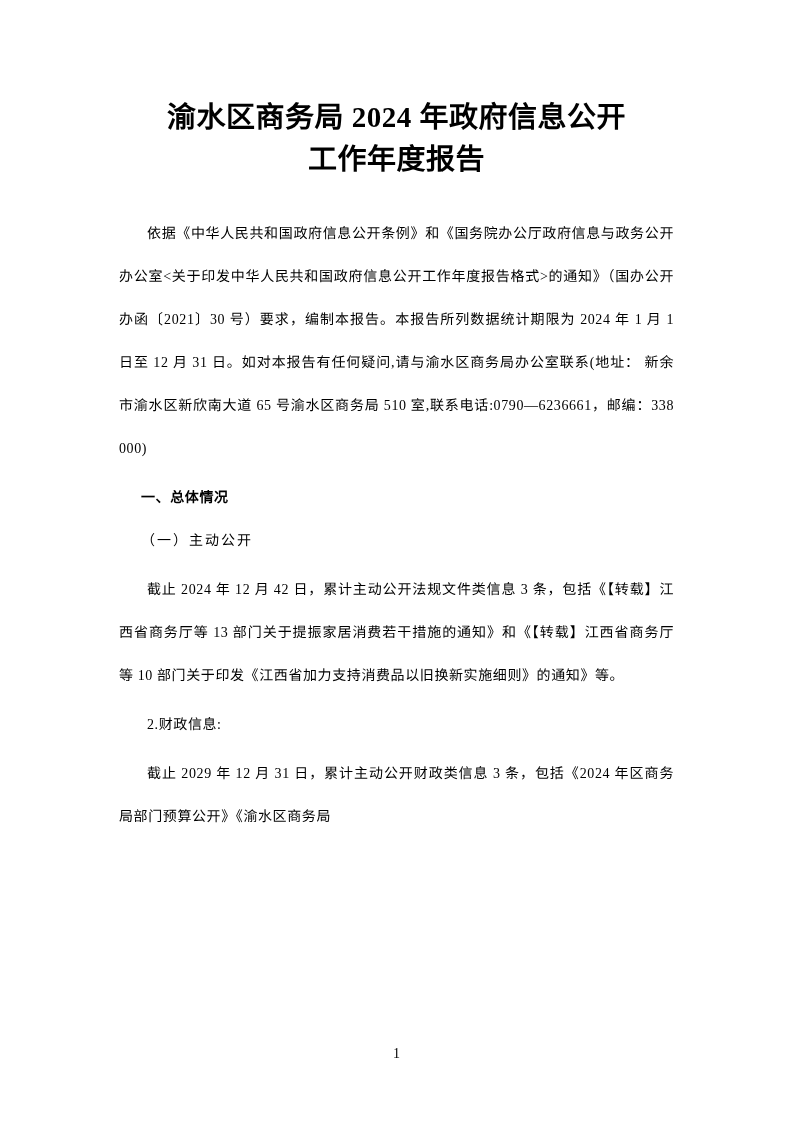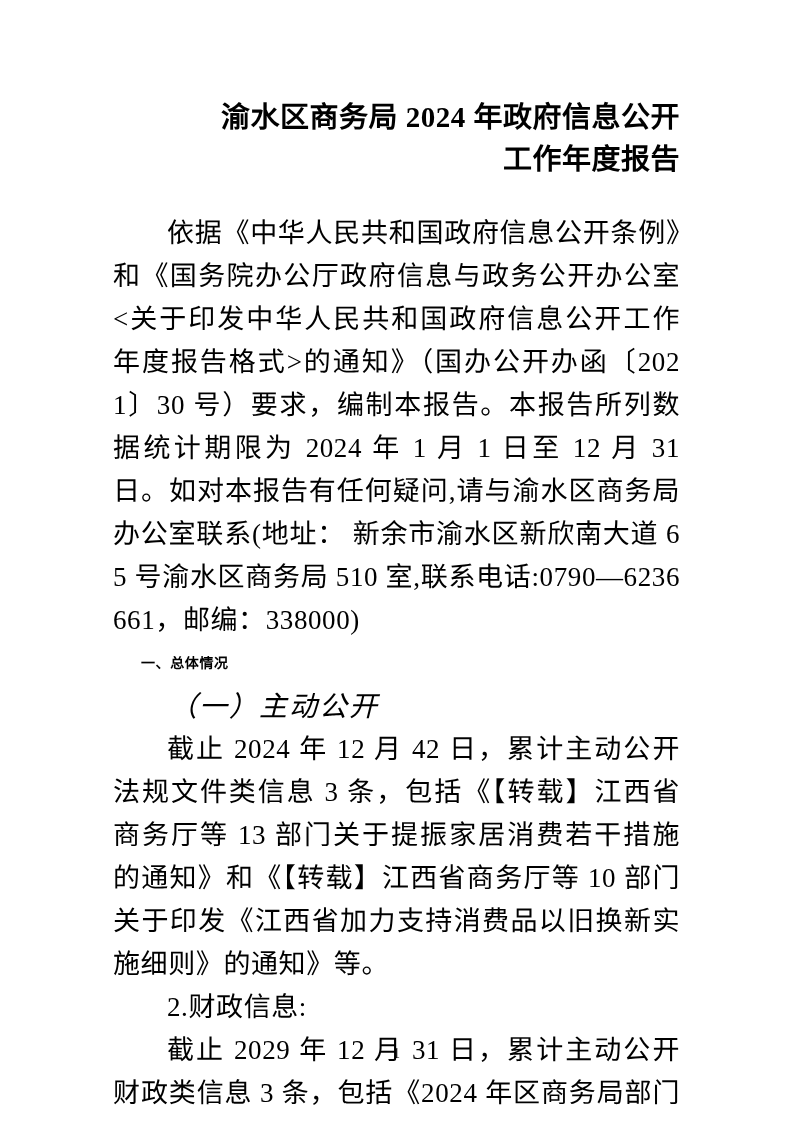--- a/index.html
+++ b/index.html
@@ -22,49 +22,47 @@
     font-family: "Liberation Serif", "DejaVu Serif", serif;
     font-weight: 700;
     font-size: 29px;
     line-height: 42px;
     text-align: center;
     margin: 0 0 32px 0;
     letter-spacing: 0.5px;
   }
   .doc-title .title-line {
     display: block;
-    text-align: right;
   }
   .para {
-    font-size: 27px;
+    font-size: 14px;
     line-height: 43px;
     letter-spacing: 0.6px;
     text-align: justify;
     text-indent: 2em;
-    margin: 0;
+    margin: 6px;
     word-break: break-all;
   }
   .heading-hei {
     font-family: "Liberation Sans", "DejaVu Sans", sans-serif;
     font-weight: 700;
     font-size: 14px;
     line-height: 43px;
     letter-spacing: 0.6px;
     text-indent: 2em;
     margin: 0;
   }
   .sub-kai {
     font-family: "Liberation Serif", "DejaVu Serif", serif;
     font-weight: 400;
-    font-size: 28px;
+    font-size: 14px;
     line-height: 43px;
     letter-spacing: 2px;
     text-indent: 2em;
     margin: 0;
-    font-style: italic;
   }
   .page-number {
     position: absolute;
     left: 0;
     right: 0;
     bottom: 60px;
     text-align: center;
     font-size: 14px;
     font-family: "Liberation Serif", "DejaVu Serif", serif;
     color: #000000;

